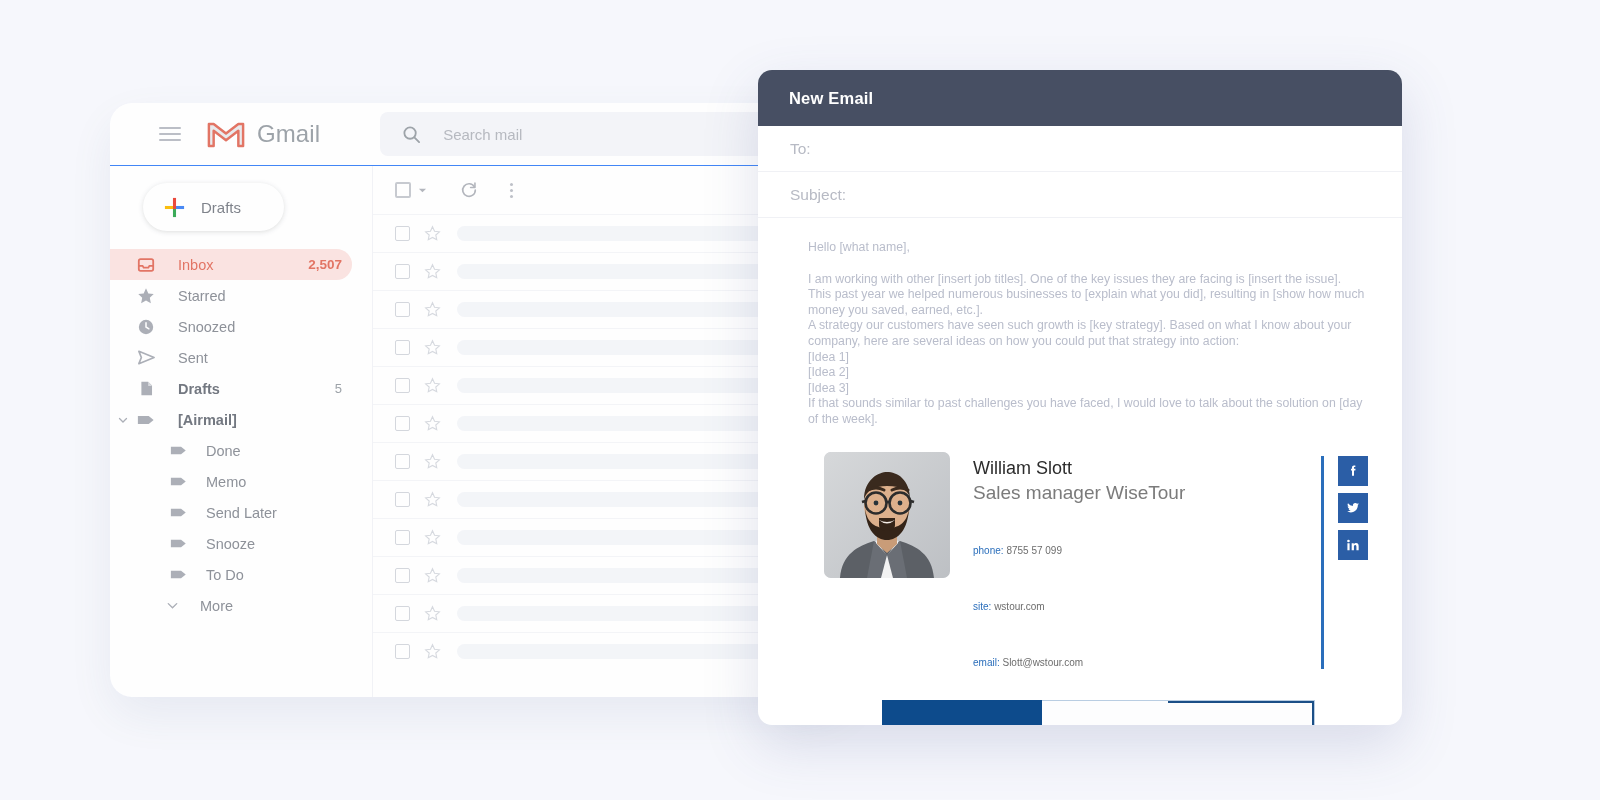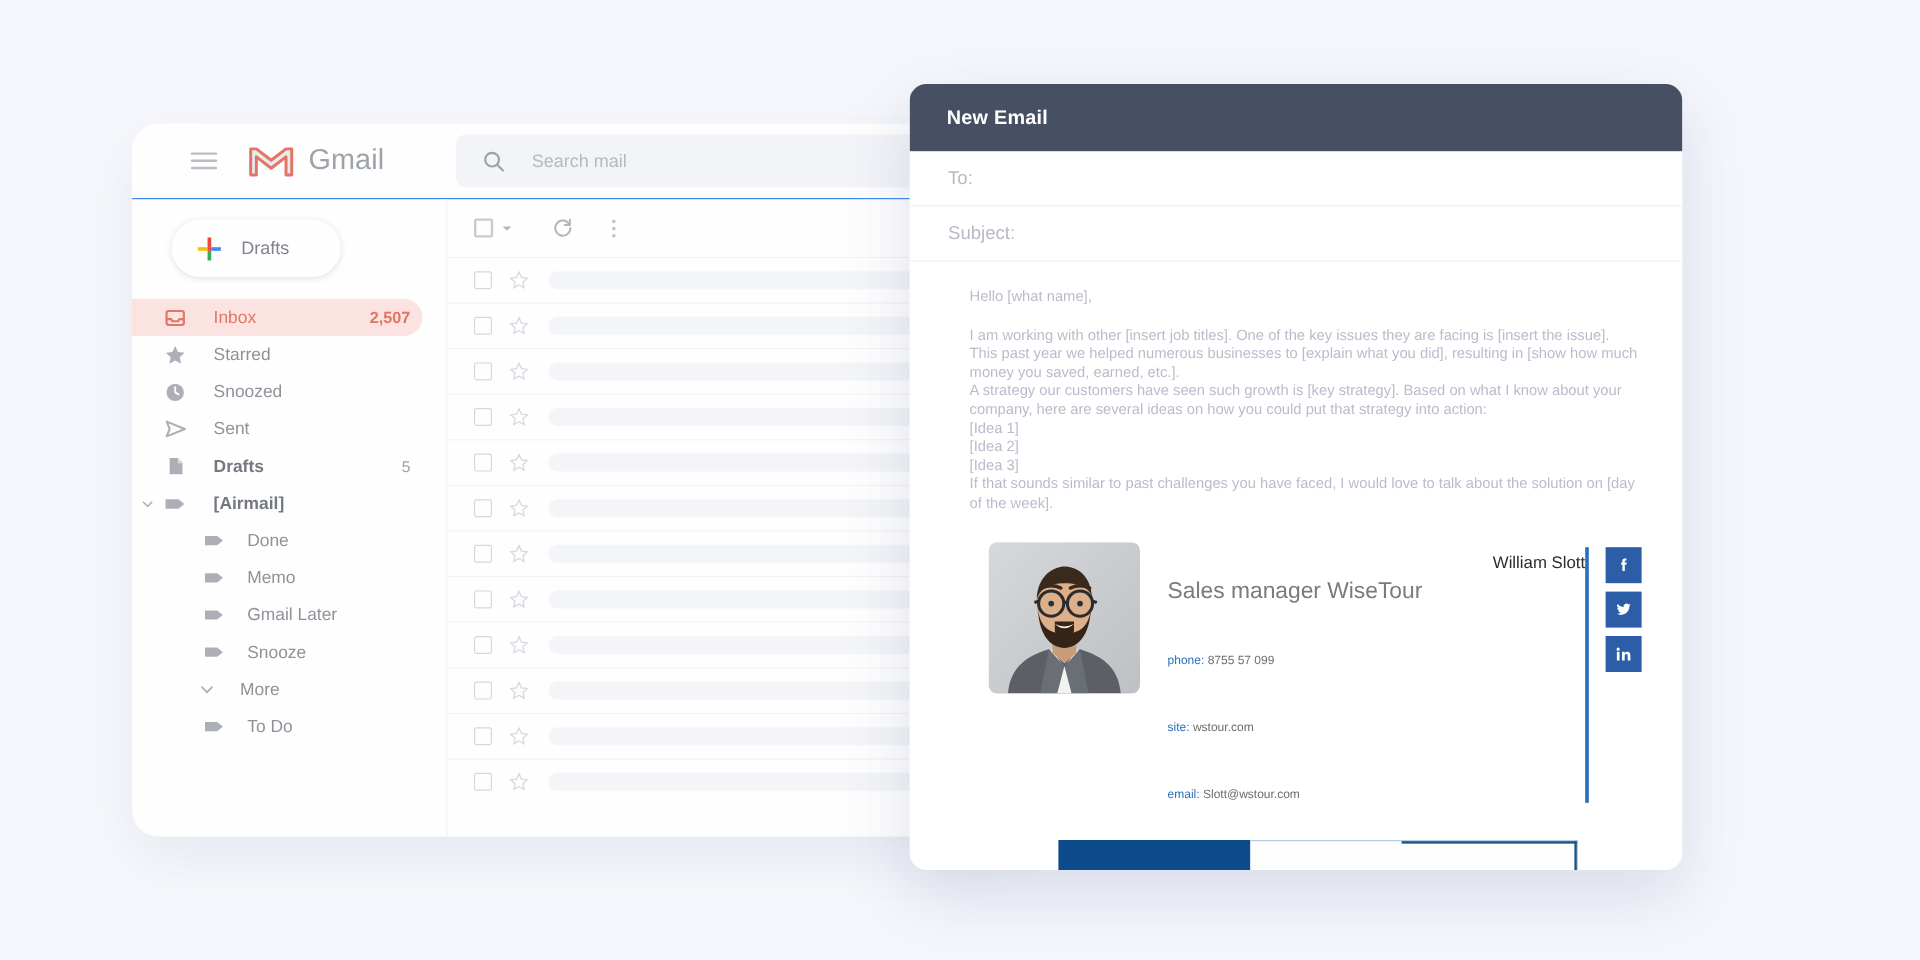--- a/index.html
+++ b/index.html
@@ -227,21 +227,21 @@
   .avatar {
     width: 126px; height: 126px;
     border-radius: 7px;
     flex: none;
     overflow: hidden;
     background: #cdd0d4;
     position: relative;
   }
 
   .sig-text { margin-left: 23px; flex: 1; padding-top: 4px; }
-  .sig-name { font-size: 14px; color: #2c2c2c; line-height: 25px; text-align: right; }
+  .sig-name { font-size: 18px; color: #2c2c2c; line-height: 25px; }
   .sig-role { font-size: 19px; color: #7b7b7b; line-height: 24px; }
   .sig-rows { margin-top: 14px; }
   .sig-row { font-size: 10px; line-height: 21px; color: #6d6d6d; margin-top: 35px; }
   .sig-key { color: #2a6ebb; }
 
   .sig-divider {
     width: 3px;
     background: #2a6ebb;
     align-self: stretch;
     margin: 4px 14px 4px 0;
@@ -434,48 +434,48 @@
           </span>
           <span class="ni-label">Memo</span>
         </div>
 
         <div class="nav-item nested">
           <span class="ni-icon">
             <svg width="17" height="13" viewBox="0 0 20 14">
                 <path d="M1 2.5 H13 L18.5 7 L13 11.5 H1 Z" fill="#a9adb5"></path>
               </svg>
           </span>
-          <span class="ni-label">Gmail Later</span>
+          <span class="ni-label">Send Later</span>
         </div>
 
         <div class="nav-item nested">
           <span class="ni-icon">
             <svg width="17" height="13" viewBox="0 0 20 14">
                 <path d="M1 2.5 H13 L18.5 7 L13 11.5 H1 Z" fill="#a9adb5"></path>
               </svg>
           </span>
           <span class="ni-label">Snooze</span>
+        </div>
+
+        <div class="nav-item nested">
+          <span class="ni-icon">
+            <svg width="17" height="13" viewBox="0 0 20 14">
+                <path d="M1 2.5 H13 L18.5 7 L13 11.5 H1 Z" fill="#a9adb5"></path>
+              </svg>
+          </span>
+          <span class="ni-label">To Do</span>
         </div>
 
         <div class="nav-item" style="padding-left:52px;">
           <span class="ni-icon" style="margin-right:18px;">
             <svg width="15" height="15" viewBox="0 0 16 16">
               <path d="M3.5 6 L8 10.5 L12.5 6" fill="none" stroke="#a9adb5" stroke-width="1.5" stroke-linecap="round"></path>
             </svg>
           </span>
           <span class="ni-label">More</span>
-        </div>
-
-        <div class="nav-item nested">
-          <span class="ni-icon">
-            <svg width="17" height="13" viewBox="0 0 20 14">
-                <path d="M1 2.5 H13 L18.5 7 L13 11.5 H1 Z" fill="#a9adb5"></path>
-              </svg>
-          </span>
-          <span class="ni-label">To Do</span>
         </div>
 
       </div>
     </div>
 
     <div class="maillist">
 
       <div class="list-toolbar">
         <div class="tb-check"></div>
         <svg class="tb-caret" viewBox="0 0 10 10">

